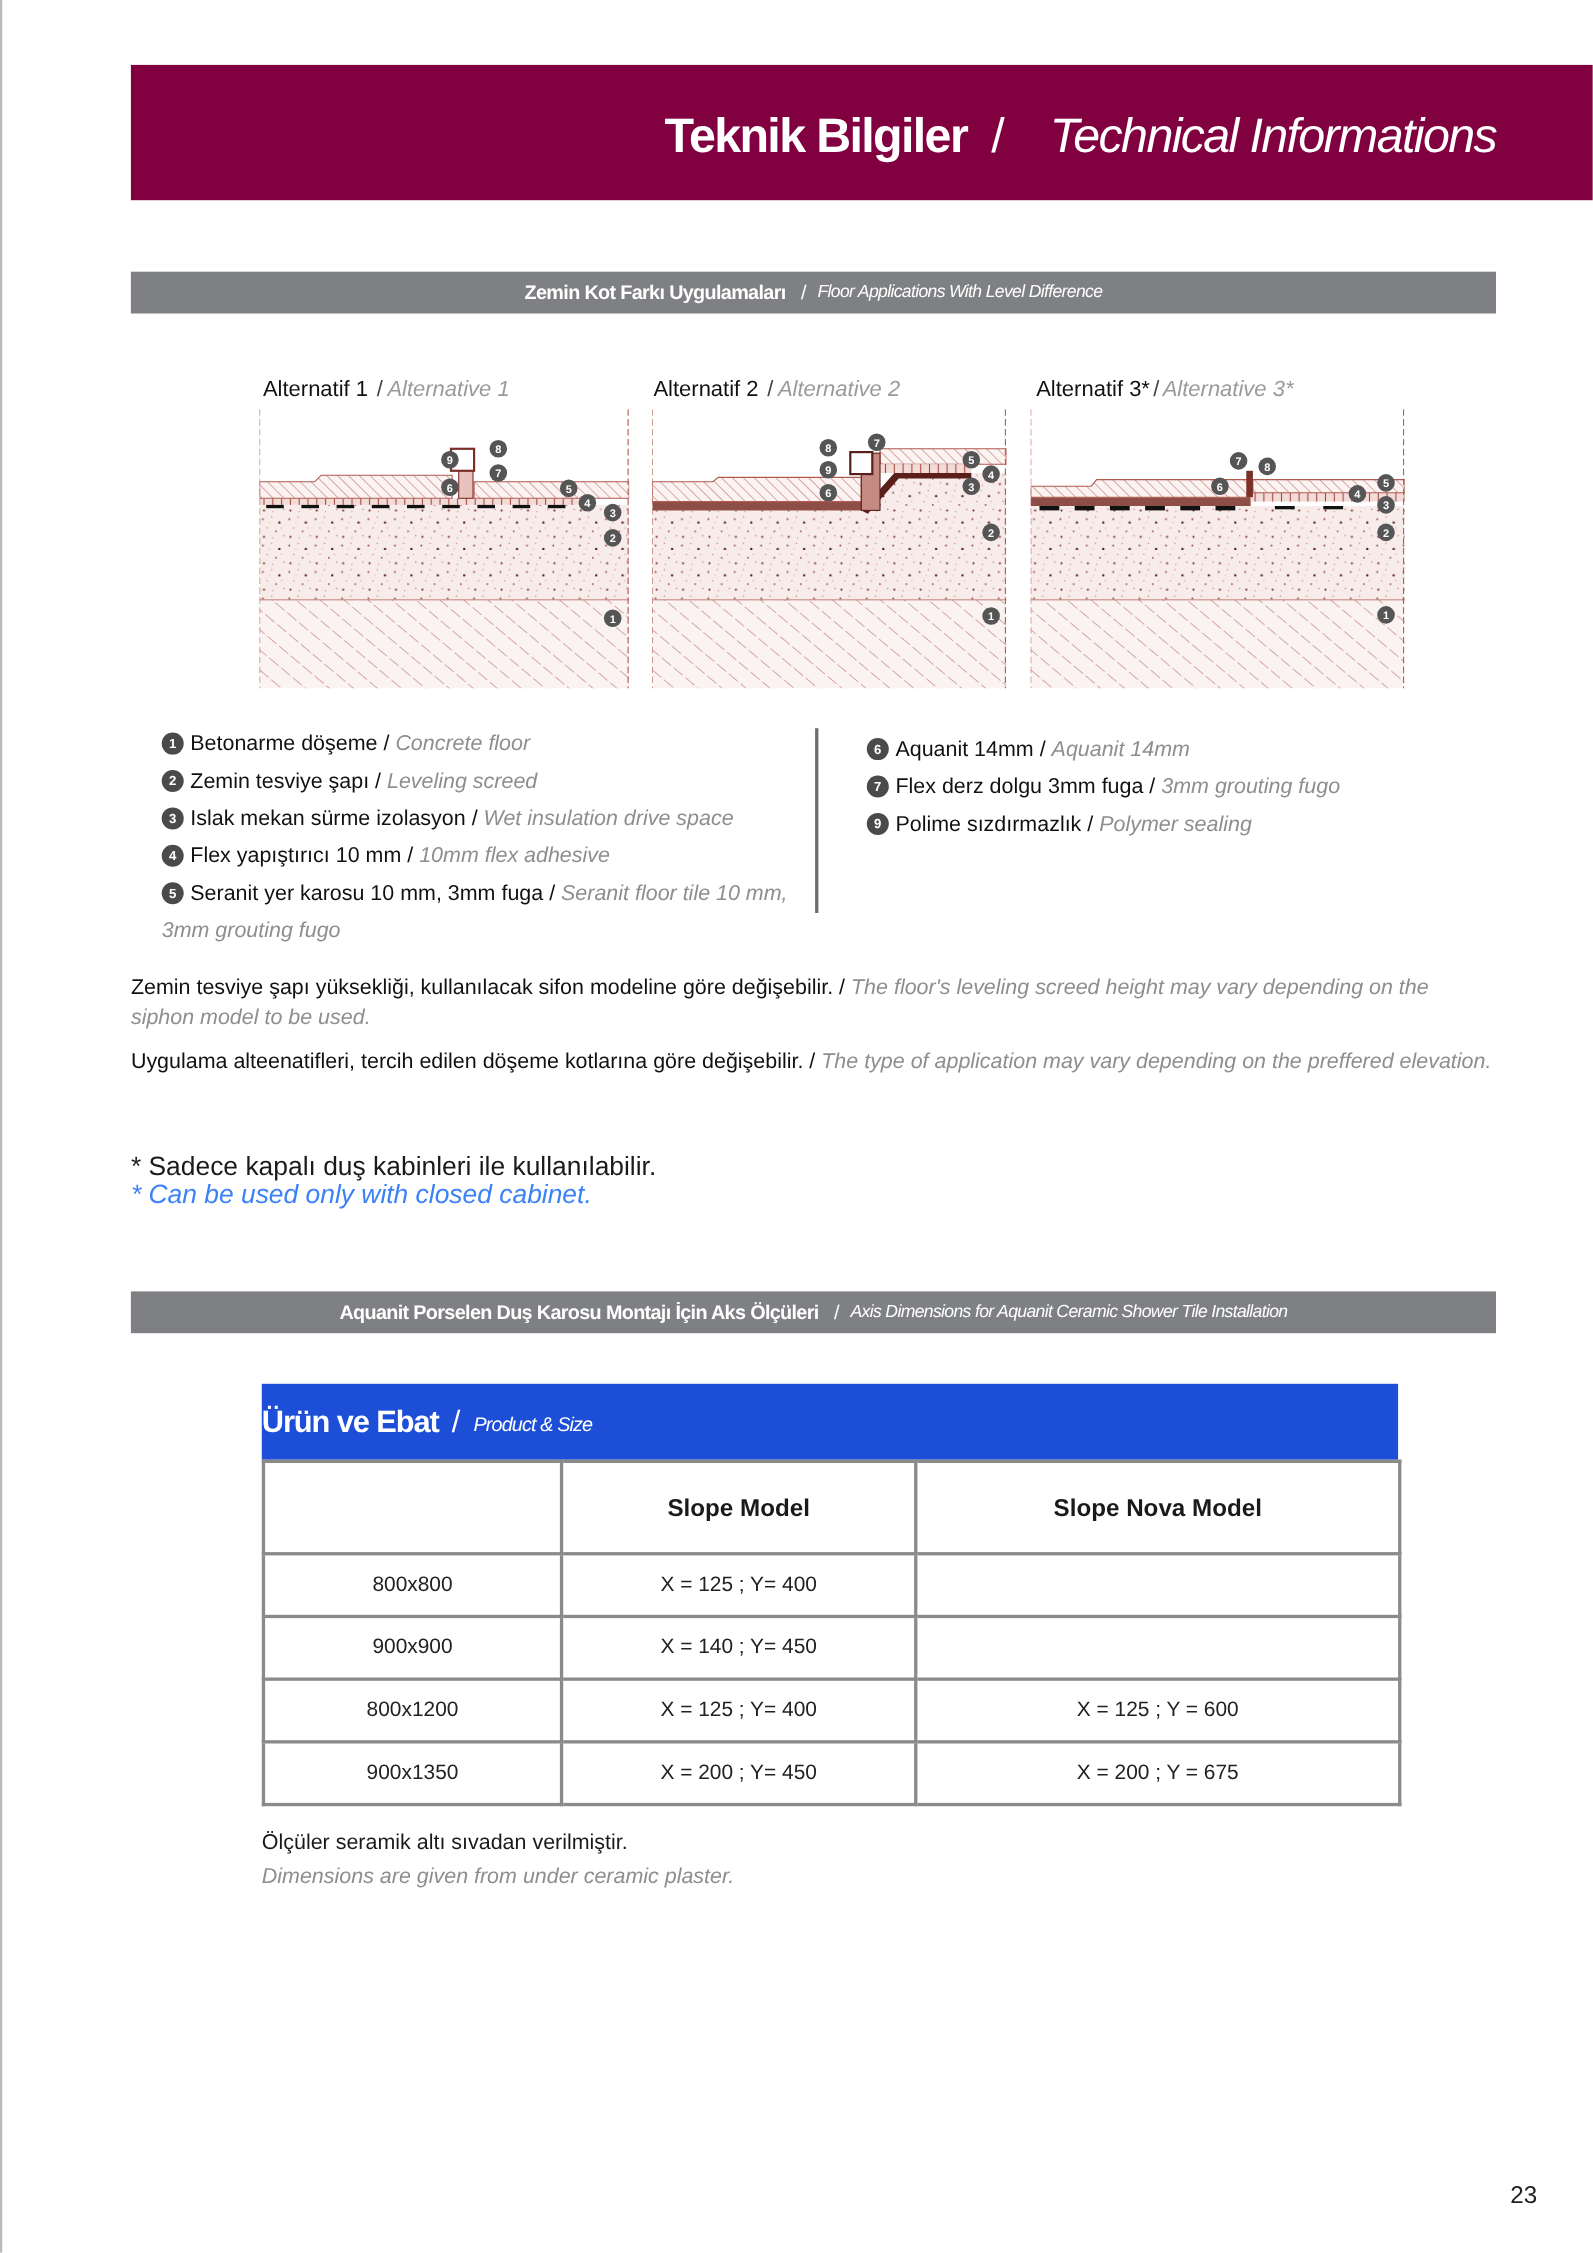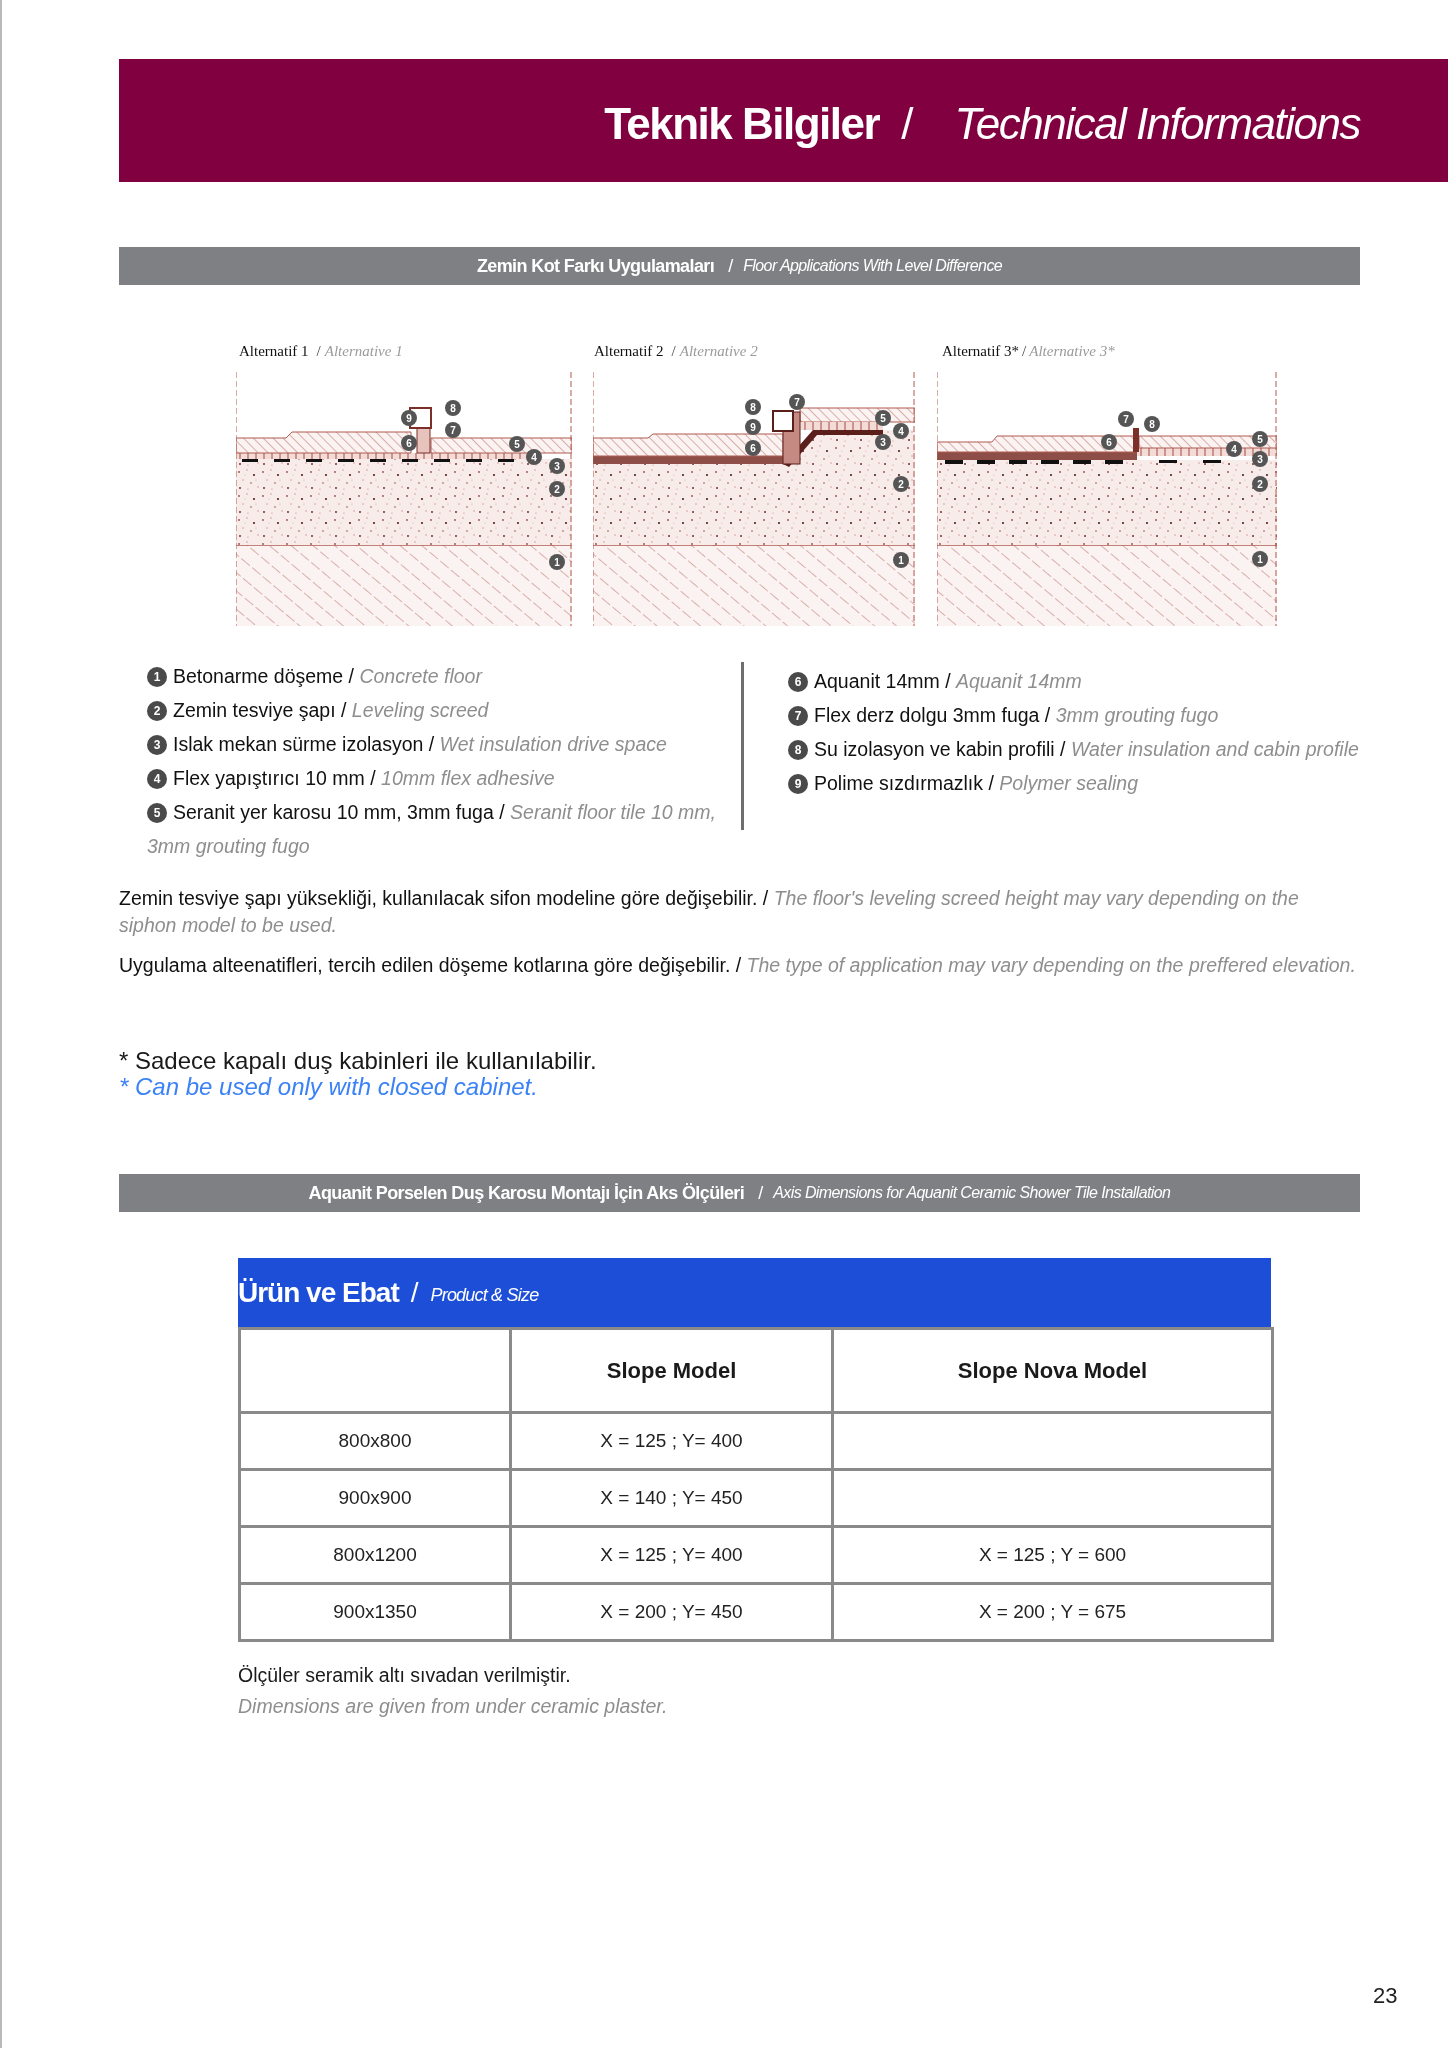--- a/index.html
+++ b/index.html
@@ -16,21 +16,21 @@
   .banner-en { font-size: 44px; font-style: italic; letter-spacing: -1.5px; font-weight: normal; margin-left: 19px; }
 
   
   .section-bar { position: absolute; left: 119px; width: 1241px; height: 38px; background: #7f8083; color: #fff;
                  display: flex; align-items: center; justify-content: center; white-space: nowrap; }
   .section-bar .tr { font-size: 18px; font-weight: bold; letter-spacing: -0.6px; }
   .section-bar .sep { font-size: 18px; margin: 0 10px 0 14px; }
   .section-bar .en { font-size: 16px; font-style: italic; letter-spacing: -0.6px; }
 
   
-  .alt-label { position: absolute; font-size: 15px; white-space: nowrap; color: #111; font-family: Liberation Serif, serif; }
+  .alt-label { position: absolute; font-size: 20px; white-space: nowrap; color: #111; }
   .alt-label .en { color: #9a9a9a; font-style: italic; }
   .alt-label .sep { color: #444; margin: 0 4px 0 8px; }
   .diagram { position: absolute; }
 
   
   .legend-col { position: absolute; }
   .legend-item { font-size: 19.5px; line-height: 34px; white-space: nowrap; color: #111; margin-left: 28px; }
   .legend-item .en { color: #8e8e8e; font-style: italic; }
   .badge { display: inline-block; width: 20px; height: 20px; border-radius: 50%; background: #4a4a4a; color: #fff;
            font-size: 12px; font-weight: bold; text-align: center; line-height: 20px; margin-right: 6px; vertical-align: 2px; }
@@ -241,21 +241,20 @@
   <div class="legend-item"><span class="badge">4</span><span>Flex yapıştırıcı 10 mm /</span> <span class="en">10mm flex adhesive</span></div>
   <div class="legend-item"><span class="badge">5</span><span>Seranit yer karosu 10 mm, 3mm fuga /</span> <span class="en">Seranit floor tile 10 mm,</span></div>
   <div class="legend-item"><span class="en">3mm grouting fugo</span></div>
 </div>
 
 <div class="legend-divider"></div>
 
 <div class="legend-col" style="left:760px; top:664px;">
   <div class="legend-item"><span class="badge">6</span><span>Aquanit 14mm  /</span> <span class="en">Aquanit 14mm</span></div>
   <div class="legend-item"><span class="badge">7</span><span>Flex derz dolgu 3mm fuga /</span> <span class="en">3mm grouting fugo</span></div>
-  <div class="legend-item"><span class="badge">8</span><span>Su izolasyon ve kabin profili /</span> <span class="en">Water insulation and cabin profile</span></div>
   <div class="legend-item"><span class="badge">9</span><span>Polime sızdırmazlık /</span> <span class="en">Polymer sealing</span></div>
 </div>
 
 <div class="para" style="top:885px;">
   <span>Zemin tesviye şapı yüksekliği, kullanılacak sifon modeline göre değişebilir. /</span> <span class="en">The floor's leveling screed height may vary depending on the siphon model to be used.</span>
 </div>
 <div class="para" style="top:952px;">
   <span>Uygulama alteenatifleri, tercih edilen döşeme kotlarına göre değişebilir. /</span> <span class="en">The type of application may vary depending on the preffered elevation.</span>
 </div>
 

